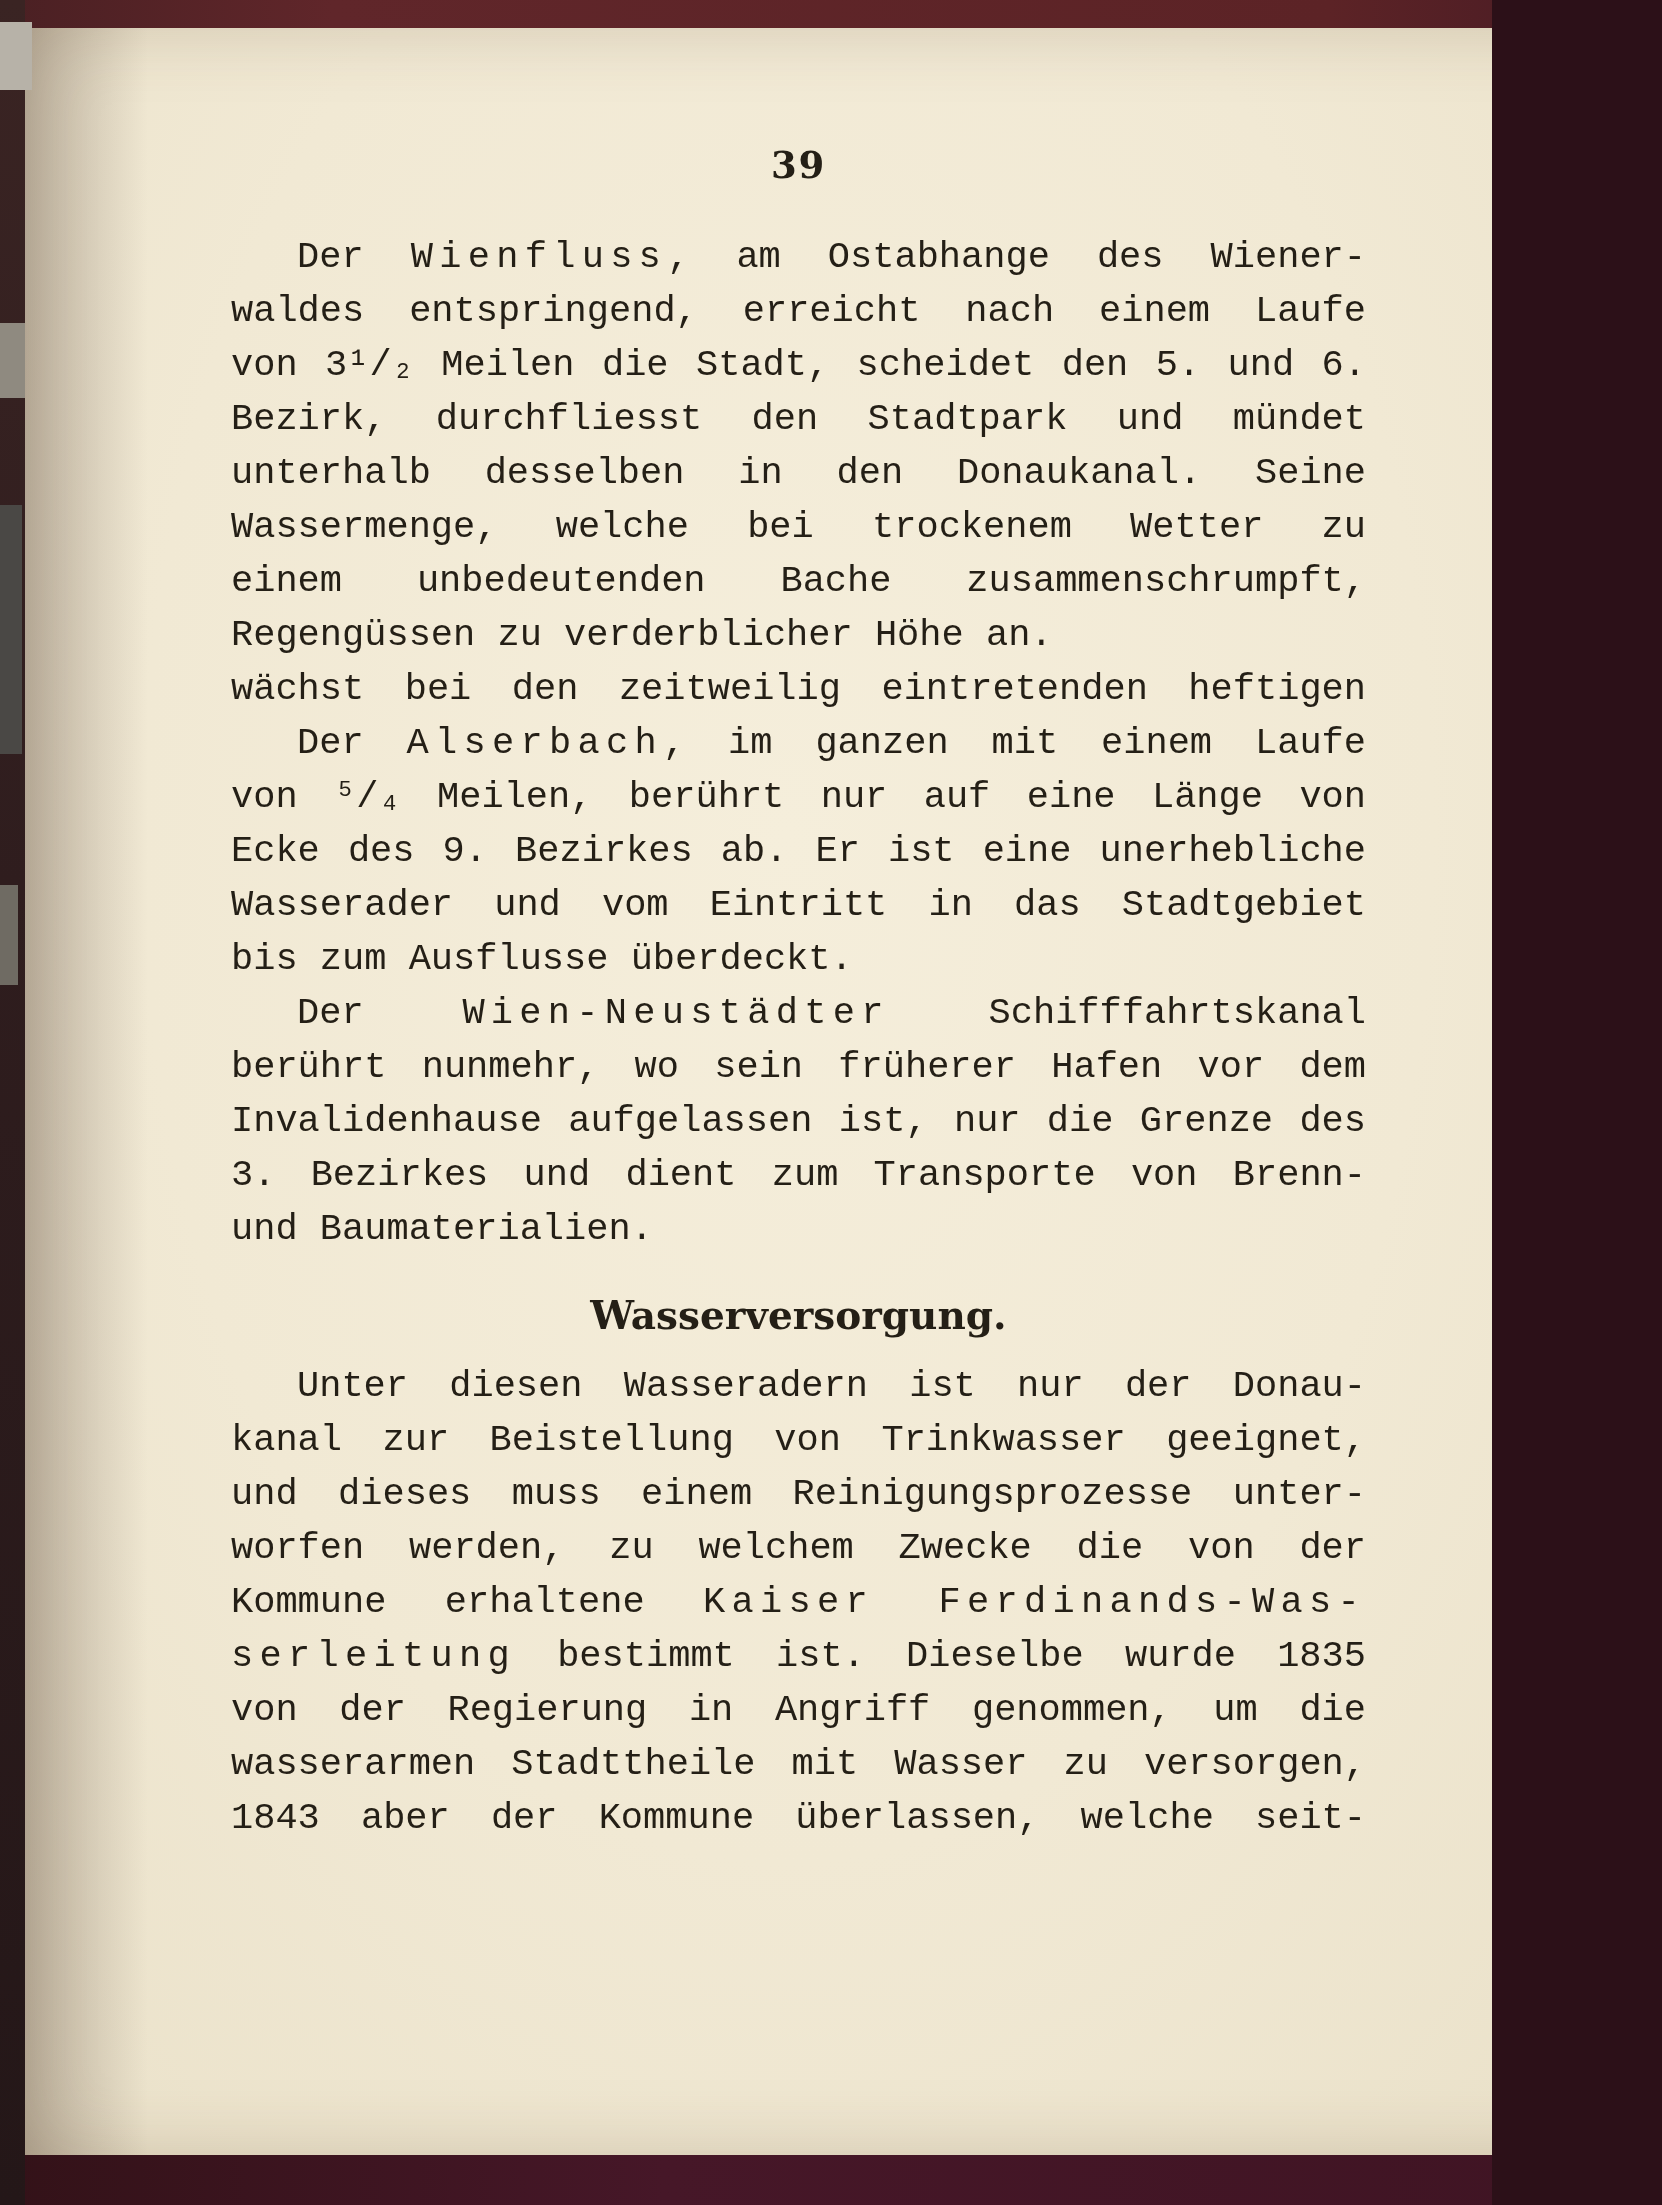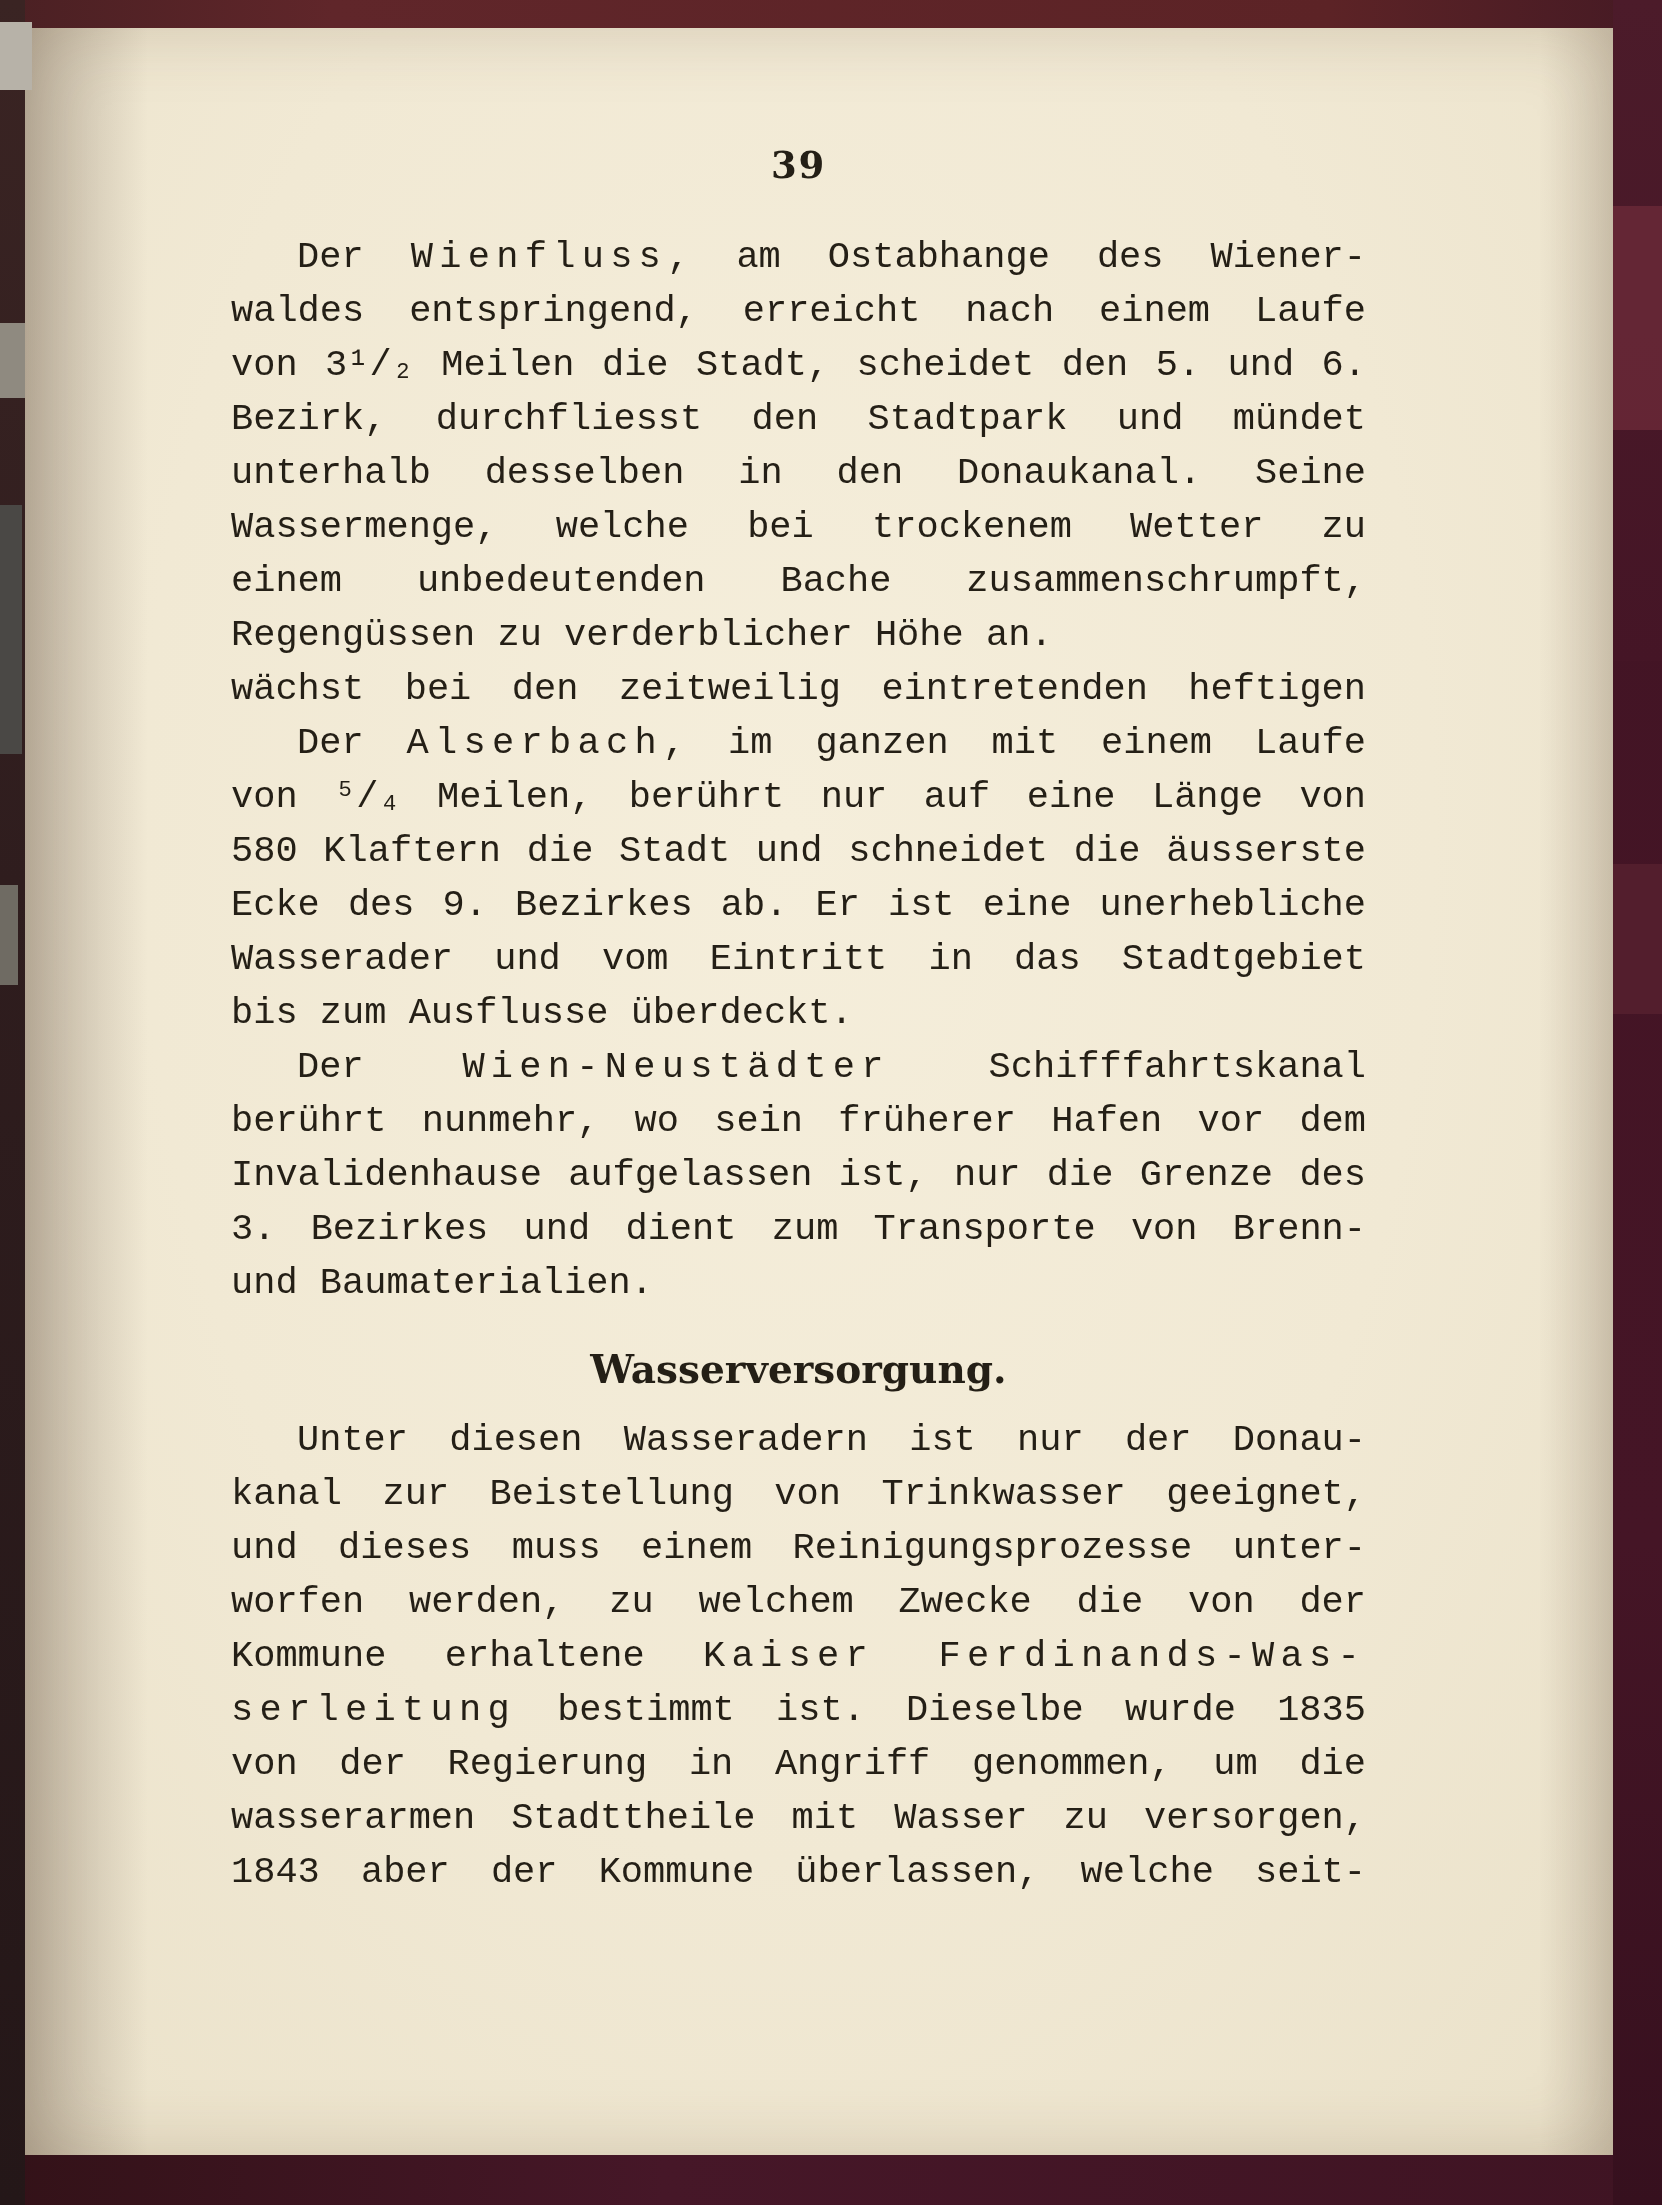--- a/index.html
+++ b/index.html
@@ -2,21 +2,21 @@
 <html style="font-size:13.3px"><head>
 <meta charset="utf-8">
 <style>
   html, body {
     margin: 0;
     padding: 0;
     background: #2c1018;
   }
   .scan {
     position: relative;
-    width: 1662px;
+    width: 1492px;
     height: 2205px;
     overflow: hidden;
     background: #44162a;
     font-family: "DejaVu Serif", "Liberation Serif", serif;
   }
   
   .edge { position: absolute; }
   .edge-top    { left: 0; top: 0; width: 1662px; height: 28px; background: linear-gradient(90deg, #4a2023, #60262a 20%, #5c2326 80%, #451a24); }
   .edge-bottom { left: 0; top: 2155px; width: 1662px; height: 51px; background: linear-gradient(90deg, #331218, #461728 40%, #3f1423); }
   .edge-right  { left: 1613px; top: 0; width: 49px; height: 2205px; background: linear-gradient(180deg, #4c1b2a, #451526 30%, #40132355 0, #451526 70%, #36101e); background-color:#451526; }
@@ -107,21 +107,20 @@
           <div class="line"><span>Bezirk, durchfliesst den Stadtpark und mündet</span></div>
           <div class="line"><span>unterhalb desselben in den Donaukanal. Seine</span></div>
           <div class="line"><span>Wassermenge, welche bei trockenem Wetter zu</span></div>
           <div class="line"><span>einem unbedeutenden Bache zusammenschrumpft,</span></div>
           <div class="line last"><span>Regengüssen zu verderblicher Höhe an.</span></div>
           <div class="line"><span>wächst bei den zeitweilig eintretenden heftigen</span></div>
         </div>
         <div class="paragraph">
           <div class="line indent"><span>Der </span><span class="spaced">Alserbach</span><span>, im ganzen mit einem Laufe</span></div>
           <div class="line"><span>von ⁵/₄ Meilen, berührt nur auf eine Länge von</span></div>
-          <div class="line"><span>580 Klaftern die Stadt und schneidet die äusserste</span></div>
           <div class="line"><span>Ecke des 9. Bezirkes ab. Er ist eine unerhebliche</span></div>
           <div class="line"><span>Wasserader und vom Eintritt in das Stadtgebiet</span></div>
           <div class="line last"><span>bis zum Ausflusse überdeckt.</span></div>
         </div>
         <div class="paragraph">
           <div class="line indent"><span>Der </span><span class="spaced">Wien-Neustädter</span><span> Schifffahrtskanal</span></div>
           <div class="line"><span>berührt nunmehr, wo sein früherer Hafen vor dem</span></div>
           <div class="line"><span>Invalidenhause aufgelassen ist, nur die Grenze des</span></div>
           <div class="line"><span>3. Bezirkes und dient zum Transporte von Brenn-</span></div>
           <div class="line last"><span>und Baumaterialien.</span></div>

